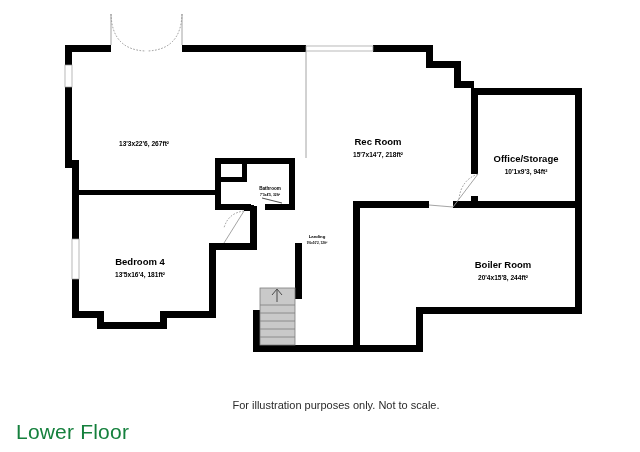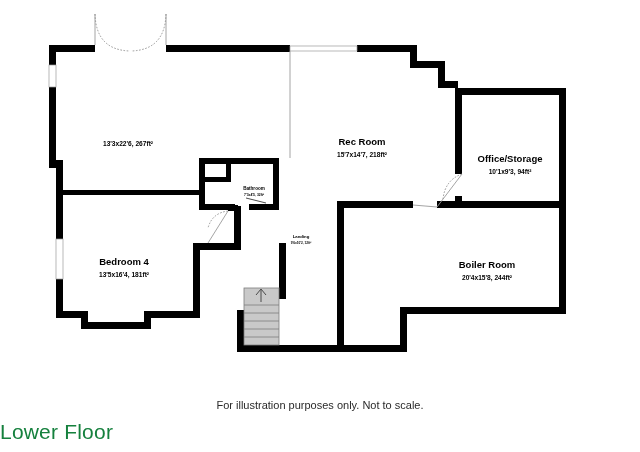--- a/index.html
+++ b/index.html
@@ -13,20 +13,21 @@
     overflow: hidden;
     font-family: "Liberation Sans", sans-serif;
     color: #000000;
     position: relative;
   }
   #floorplan-root {
     position: relative;
     width: 584px;
     height: 452px;
     background: #ffffff;
+    margin-left: 16px;
   }
   #plan-svg {
     position: absolute;
     left: 0;
     top: 0;
     width: 640px;
     height: 452px;
     display: block;
   }
   .room-label-group { text-anchor: middle; }

